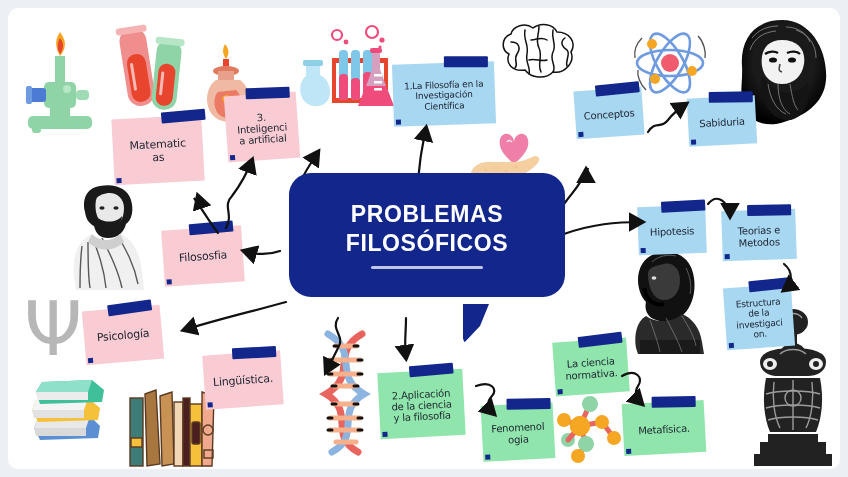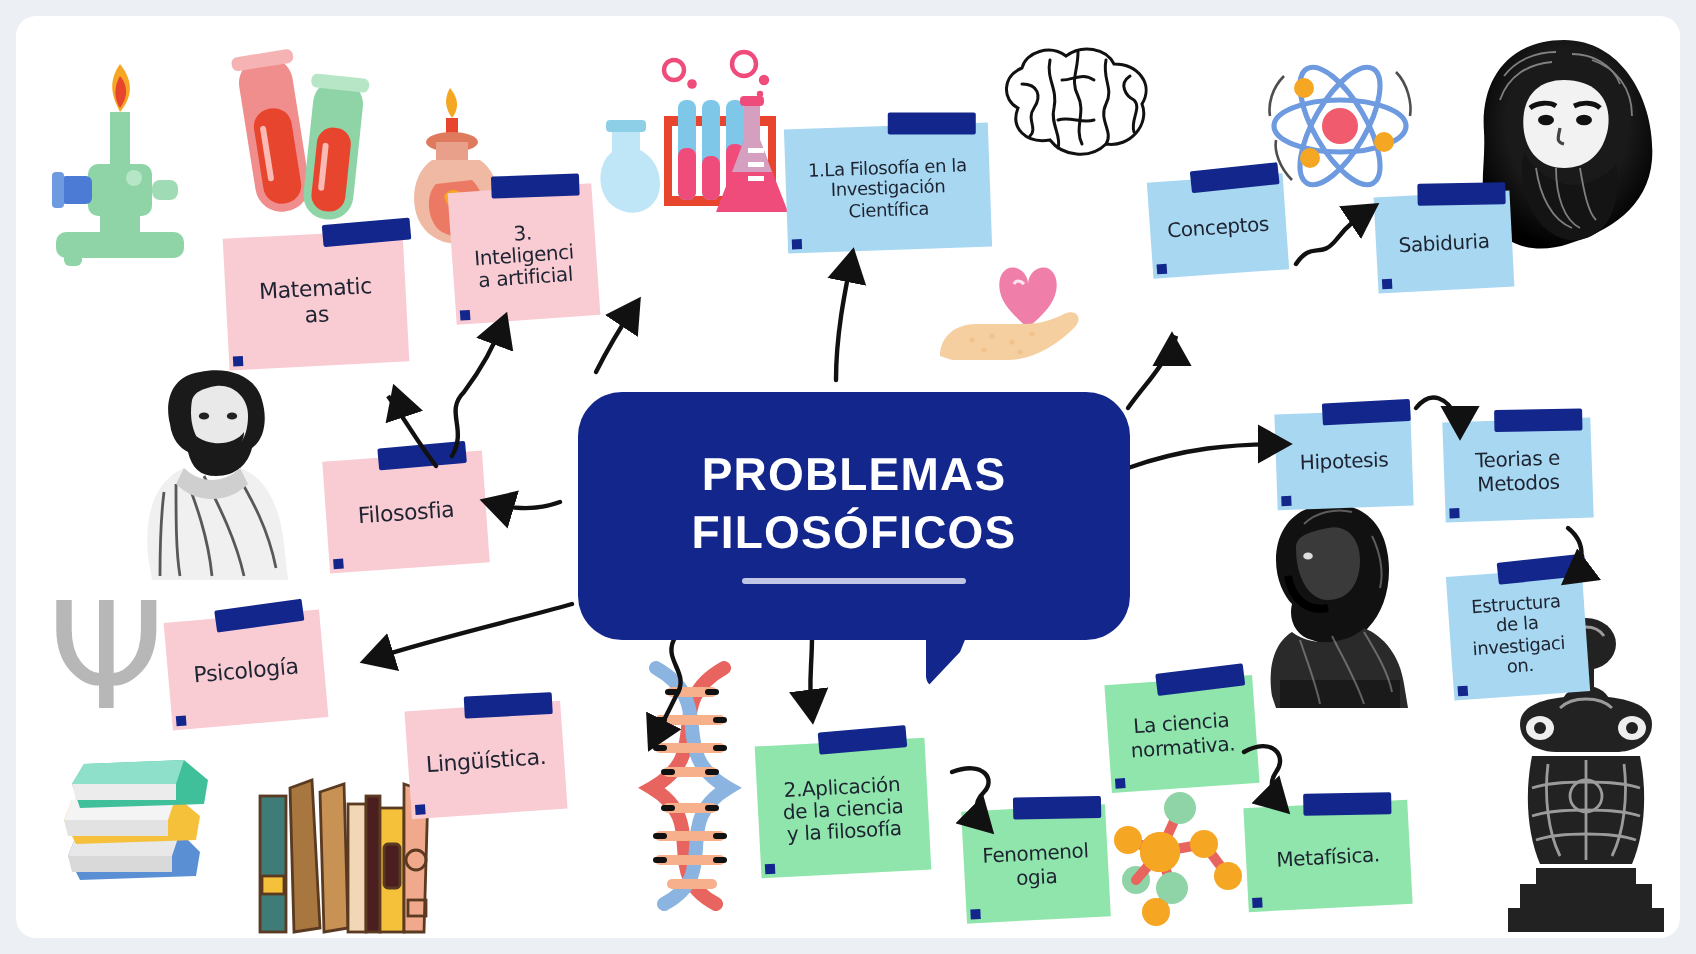--- a/index.html
+++ b/index.html
@@ -36,21 +36,21 @@
     border-radius:1px;
   }
   
   .card .pin{
     position:absolute;left:2px;bottom:2px;
     width:5px;height:5px;background:#12268c;
   }
 
   
   #bubble{
-    position:absolute;left:281px;top:188px;width:276px;height:124px;
+    position:absolute;left:281px;top:165px;width:276px;height:124px;
     background:#12268c;border-radius:22px;
     display:flex;flex-direction:column;align-items:center;justify-content:center;
     z-index:6;
   }
   #bubble .b1,#bubble .b2{
     color:#fff;font-weight:bold;font-size:23px;letter-spacing:0.6px;
     font-family:"Liberation Sans", sans-serif;
   }
   #bubble .b2{margin-top:2px;}
   #bubble .underline{

